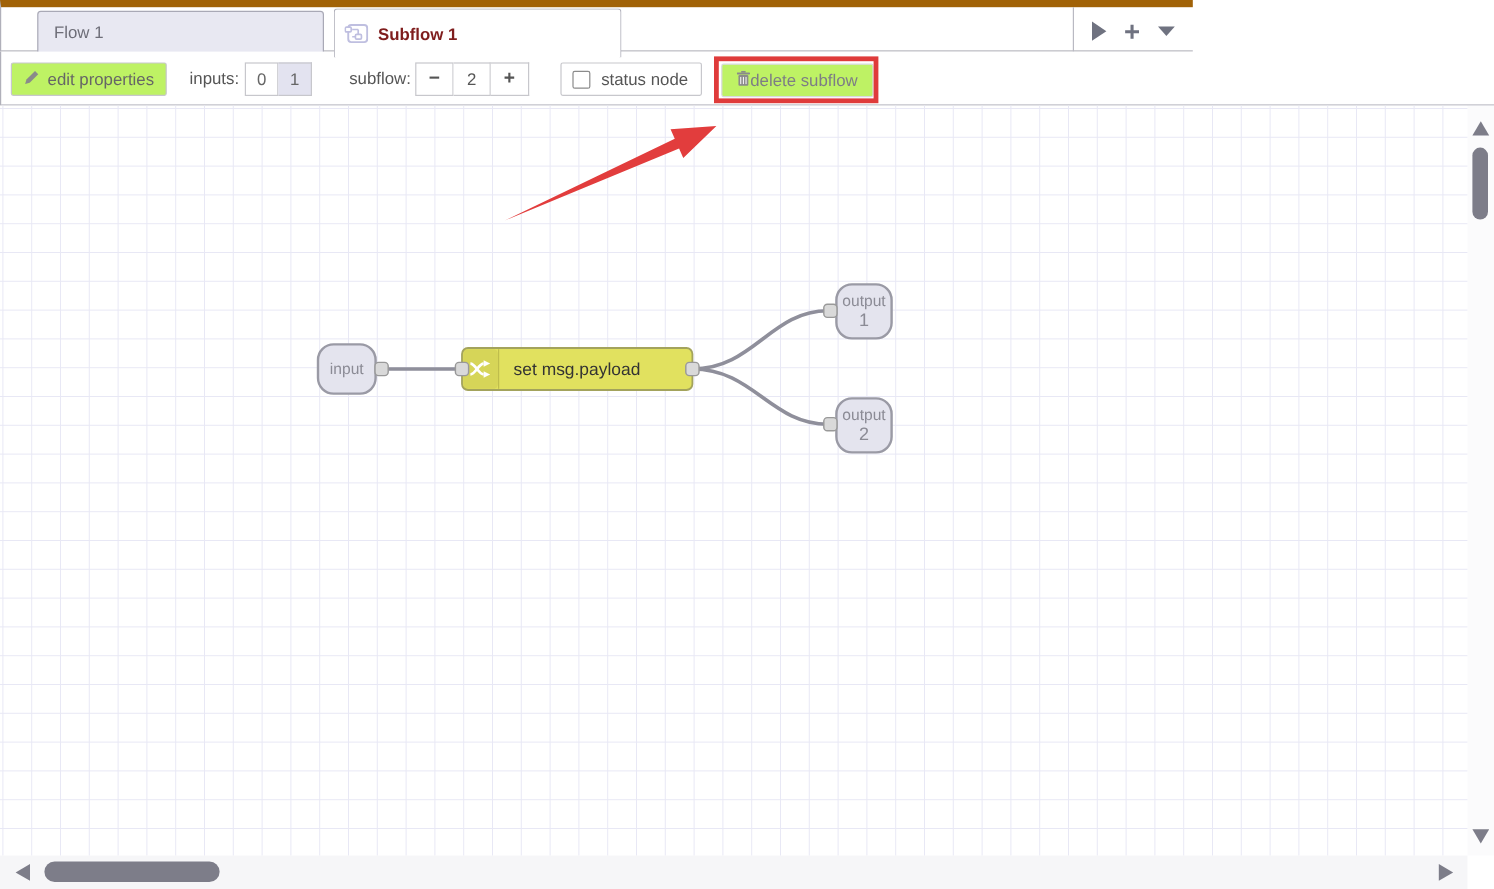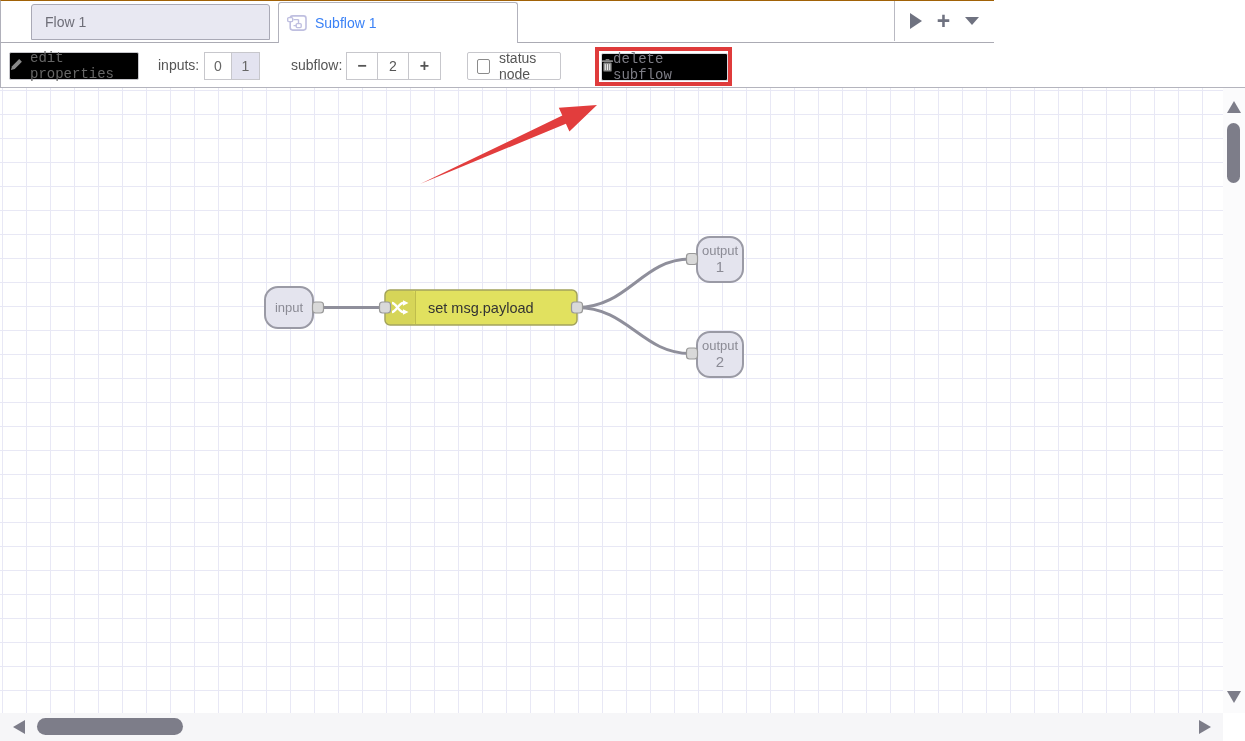--- a/index.html
+++ b/index.html
@@ -1,58 +1,58 @@
 <!DOCTYPE html>
 <html><head>
 <meta charset="utf-8">
 <style>
   * { margin:0; padding:0; box-sizing:border-box; }
   html,body { width:1245px; height:741px; background:#fff; font-family:"Liberation Sans", sans-serif; overflow:hidden; }
   .window { position:relative; width:1245px; height:741px; background:#fff; }
 
   
   .tabbar { position:absolute; top:0; left:0; width:994px; height:43px;
-            background:#fff; border-top:1px solid #a16207; border-left:1px solid #b0b0ba;
+            background:#fff; border-top:6px solid #a16207; border-left:1px solid #b0b0ba;
             border-bottom:1px solid #ababb4; }
   .tab { position:absolute; font-size:14px; display:flex; align-items:center; }
   .tab-inactive { left:30px; top:3px; width:239px; height:36px; background:#e8e8f2;
                   border:1px solid #a9a9b6; border-radius:3px 3px 0 0; color:#6e6e78; padding-left:13px; }
   .tab-active { left:277px; top:1px; width:240px; height:41px; background:#fff;
                 border:1px solid #b2b2bc; border-bottom:none; border-radius:3px 3px 0 0;
-                color:#3b82f6; font-weight:normal; padding-left:8px; z-index:3; }
+                color:#7f1d1d; font-weight:bold; padding-left:8px; z-index:3; }
   .tab-active .subflow-icon { margin-right:8px; display:inline-flex; }
   .tabbar-controls { position:absolute; right:0; top:0; height:40px; width:100px;
                      border-left:1px solid #b9b9c2; display:flex; align-items:center;
                      justify-content:space-around; padding:0 8px; }
   .tri-right { width:0; height:0; border-top:8px solid transparent; border-bottom:8px solid transparent;
                border-left:12px solid #6f7280; }
   .plus-glyph { font-size:23px; font-weight:bold; color:#6f7280; line-height:20px; }
   .tri-down { width:0; height:0; border-left:7px solid transparent; border-right:7px solid transparent;
               border-top:8px solid #6f7280; }
 
   
   .toolbar { position:absolute; top:43px; left:0; width:1245px; height:45px; background:#fff;
              border-left:1px solid #b0b0ba; border-bottom:1px solid #b4b4bd; }
-  .tbtn { position:absolute; top:9px; height:28px; background:#000000; border:1px solid #c7c7cc;
+  .tbtn { position:absolute; top:9px; height:28px; background:#bef264; border:1px solid #c7c7cc;
           border-radius:2px; color:#666; font-size:14px; display:flex; align-items:center;
-          justify-content:center; cursor:pointer;font-family:Liberation Mono, monospace; }
+          justify-content:center; cursor:pointer; }
   .tlabel { position:absolute; top:14px; font-size:14px; color:#555; }
   #btn-edit-props { left:8px; width:130px; gap:7px; }
   .toggle-group { position:absolute; left:203px; top:9px; display:flex; }
   .toggle-group .opt { width:28px; height:28px; border:1px solid #c7c7cc; background:#fff;
                        color:#666; font-size:14px; display:flex; align-items:center; justify-content:center; }
   .toggle-group .opt + .opt { border-left:none; }
   .toggle-group .opt.selected { background:#e3e3f0; }
   .spinner { position:absolute; left:345px; top:9px; display:flex; }
   .spinner > div { height:28px; border:1px solid #c7c7cc; background:#fff; display:flex;
                    align-items:center; justify-content:center; color:#555; }
   .spinner > div + div { border-left:none; }
   .spin-btn { width:32px; font-size:16px; font-weight:bold; }
   .spin-val { width:31px; font-size:14px; }
-  .status-group { position:absolute; left:466px; top:9px; width:94px; height:28px;
+  .status-group { position:absolute; left:466px; top:9px; width:118px; height:28px;
                   border:1px solid #c7c7cc; border-radius:2px; background:#fff; display:flex;
                   align-items:center; padding-left:9px; gap:9px; font-size:14px; color:#555; }
   .checkbox { width:15px; height:15px; border:1.5px solid #8b8b8b; border-radius:2px; background:#fff; }
   #btn-delete-subflow { left:600px; width:127px; top:10px; height:28px; gap:0; border-color:#d9d9de; color:#7d7d85; }
 
   
   .red-rect { position:absolute; left:595px; top:47px; width:137px; height:39px;
               border:4px solid #df3b3b; z-index:10; pointer-events:none; }
 
   

